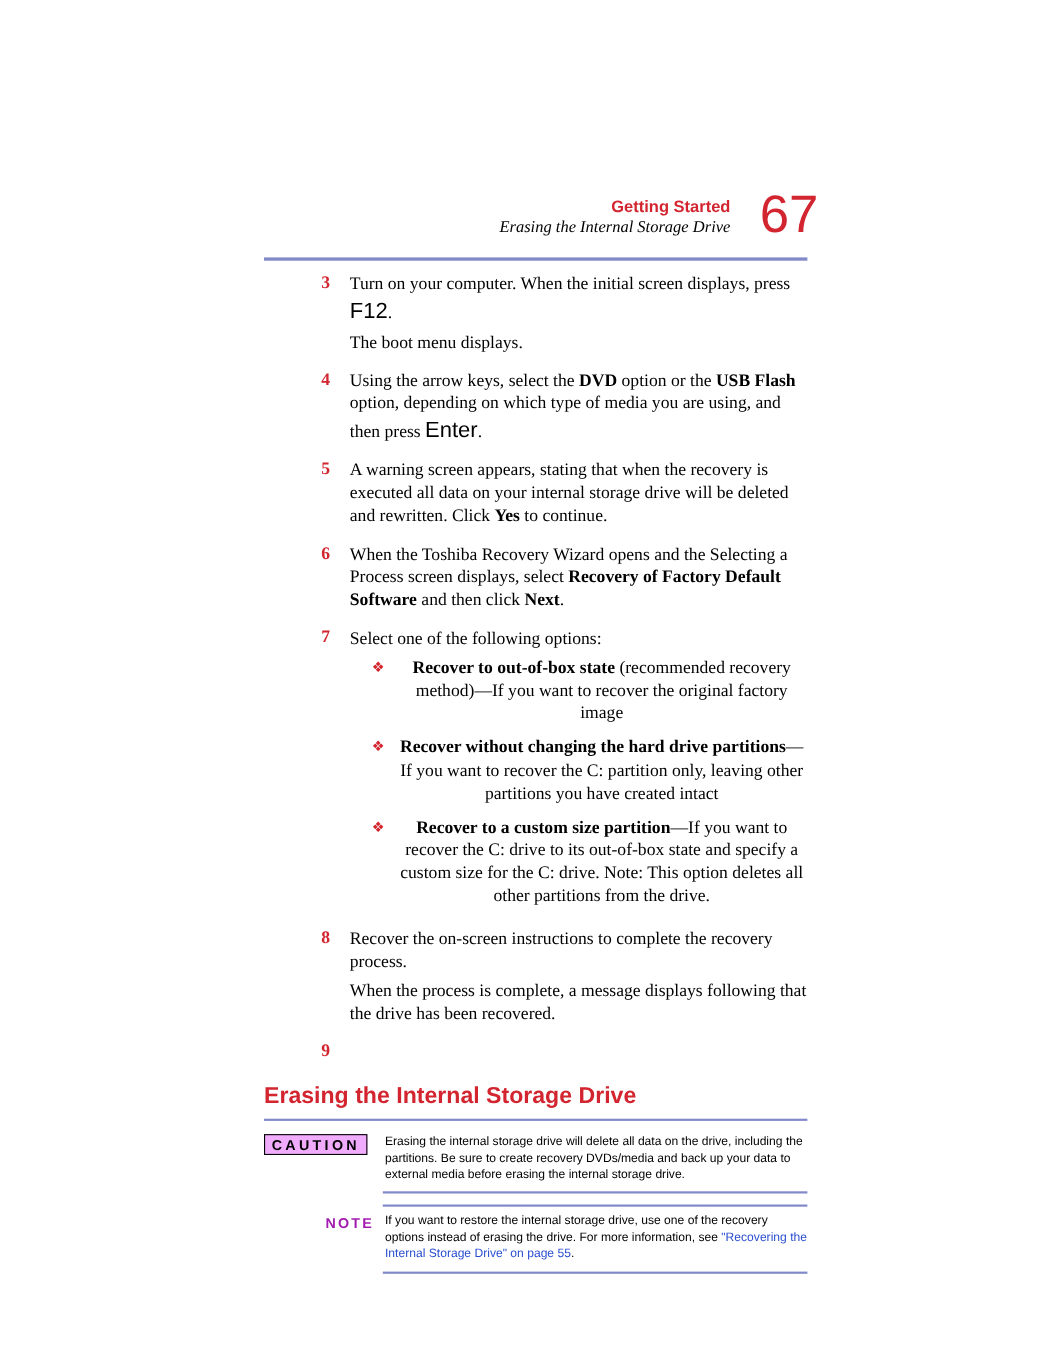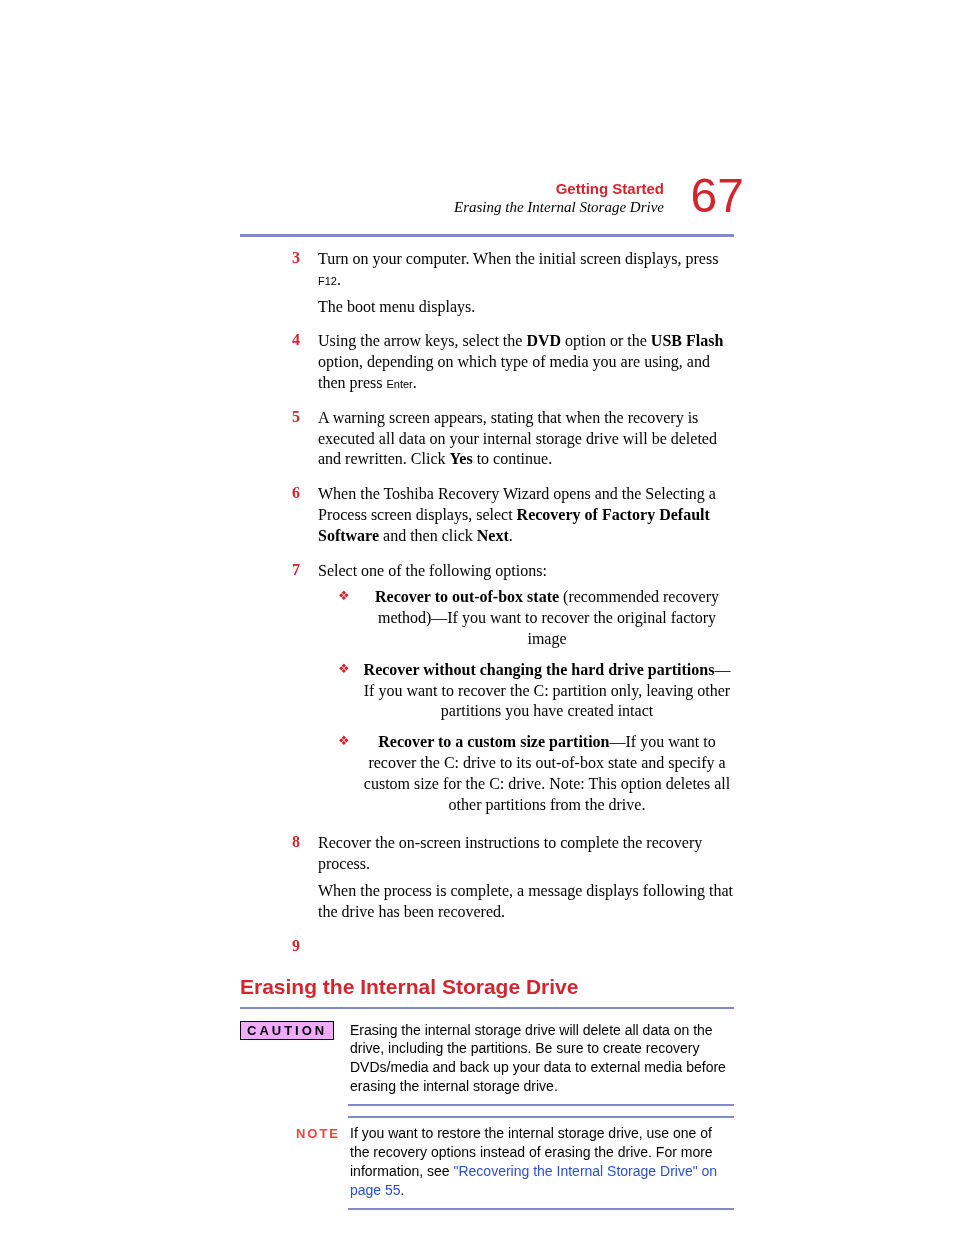--- a/index.html
+++ b/index.html
@@ -69,21 +69,21 @@
   }
   .step-body {
     flex: 1;
     line-height: 1.3;
   }
   .step-body p {
     margin: 0 0 6px 0;
   }
   .sans {
     font-family: Arial, Helvetica, sans-serif;
-    font-size: 11px;
+    font-size: 20px;
     text-align: right;
   }
   .bullet-list {
     list-style: none;
     padding: 0;
     margin: 4px 0 4px 20px;
   }
   .bullet-list li {
     position: relative;
     padding-left: 22px;
@@ -129,28 +129,28 @@
     letter-spacing: 3px;
     padding: 1px 6px;
     color: #000;
   }
   .note-badge {
     display: inline-block;
     font-family: Arial, Helvetica, sans-serif;
     font-weight: bold;
     font-size: 13px;
     letter-spacing: 2px;
-    color: #ef4444;
+    color: #a21caf;
     text-align: right;
     width: 100%;
   }
   .callout-body {
     flex: 1;
     font-family: Arial, Helvetica, sans-serif;
-    font-size: 14px;
+    font-size: 11px;
     line-height: 1.35;
   }
   .callout-hr {
     border: none;
     border-top: 2px solid #8189c9;
     margin: 0 0 0 108px;
   }
   .link {
     color: #2a4fd0;
   }

